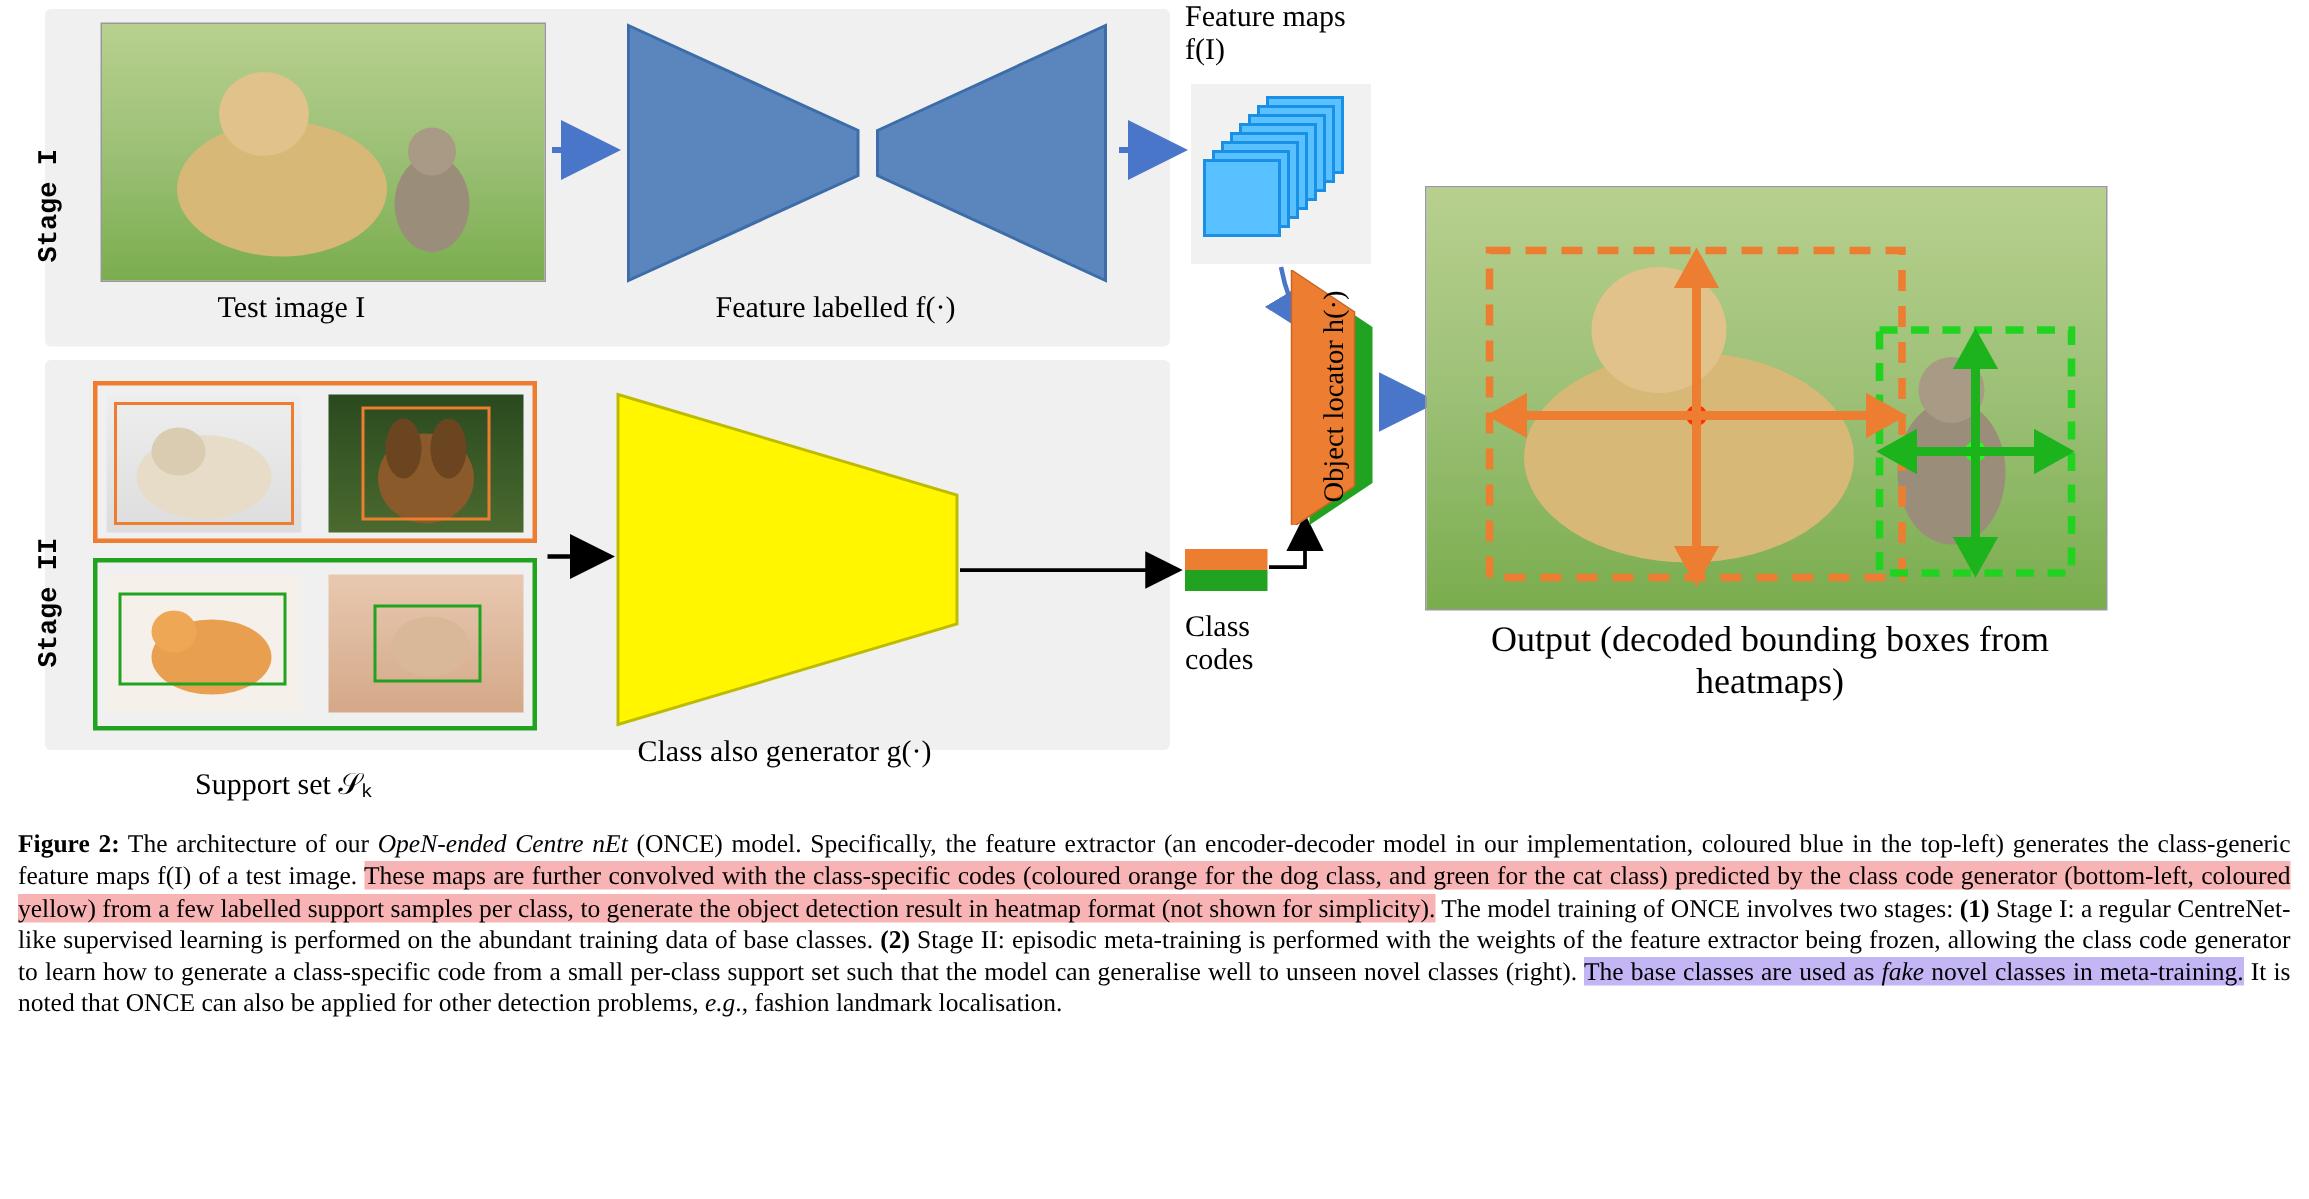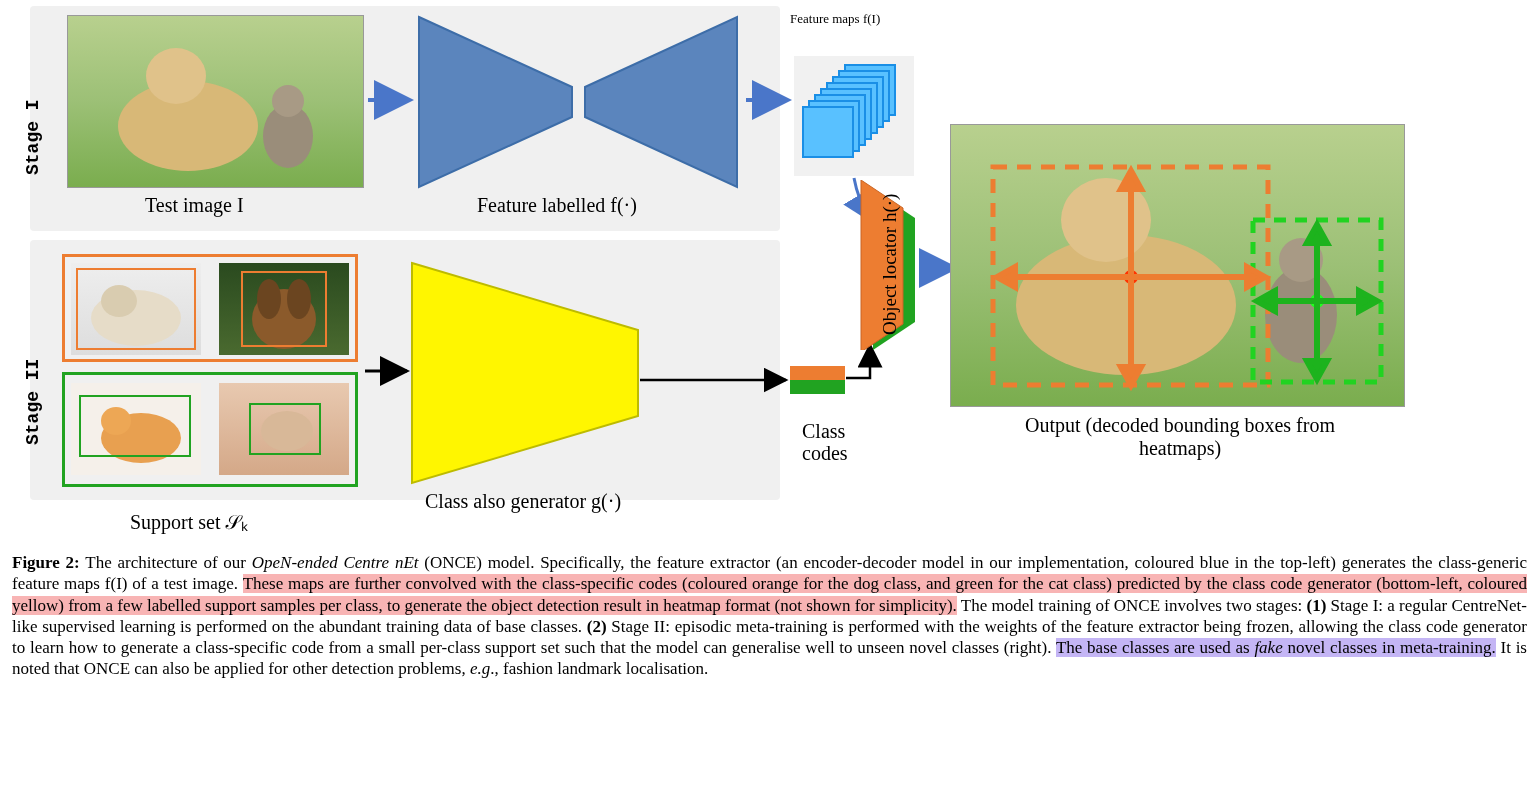--- a/index.html
+++ b/index.html
@@ -11,24 +11,24 @@
   .stage-label { position: absolute; transform: rotate(-90deg); transform-origin: left top; font-family: "Courier New", monospace; font-weight: bold; font-size: 18px; white-space: nowrap; }
   .stage1-lbl { left: 23px; top: 175px; }
   .stage2-lbl { left: 23px; top: 445px; }
 
   .test-img { position: absolute; left: 67px; top: 15px; width: 297px; height: 173px; background: linear-gradient(to bottom, #b8d08e 0%, #9cc076 50%, #7aad4e 100%); border: 1px solid #999; }
   .fx-label { position: absolute; font-size: 20px; color:#000;text-align:center; }
   .testi-label { left: 145px; top: 194px; }
   .feat-ext-label { left: 477px; top: 194px; }
   .support-label { left: 130px; top: 496px; margin-top: 12px; }
   .codegen-label { left: 425px; top: 490px; }
-  .fmap-label { position: absolute; left: 790px; top: 12px; font-size: 13px; text-align: left; width: 120px; line-height: 1.1; }
-  .class-codes-label { position: absolute; left: 790px; top: 420px; font-size: 20px; line-height: 1.1; width: 80px; margin-left: 12px;}
+  .fmap-label { position: absolute; left: 790px; top: 0; font-size: 20px; text-align: left; width: 120px; line-height: 1.1; }
+  .class-codes-label { position: absolute; left: 790px; top: 407px; font-size: 20px; line-height: 1.1; width: 80px;}
   .obj-loc-label { position: absolute; transform: rotate(-90deg); transform-origin: left top; left: 879px; top: 335px; font-size: 19px; white-space: nowrap; color:#000; }
-  .output-label { position: absolute; left: 990px; top: 414px; font-size: 20px; text-align: center; width: 380px; line-height: 1.15;}
+  .output-label { position: absolute; left: 990px; top: 414px; font-size: 24px; text-align: center; width: 380px; line-height: 1.15;}
 
   .fmap-box { position: absolute; left: 794px; top: 56px; width: 120px; height: 120px; background: #f1f1f1; }
   .fmap-stack { position: absolute; width: 52px; height: 52px; background: #59c1ff; border: 2px solid #1a8fe6; }
 
   .classcodes { position: absolute; left: 790px; top: 366px; width: 55px; height: 28px; }
   .cc-orange { background: #ed7d31; width: 55px; height: 14px; }
   .cc-green { background: #21a321; width: 55px; height: 14px; }
 
   .locator { position: absolute; left: 855px; top: 180px; }
 

